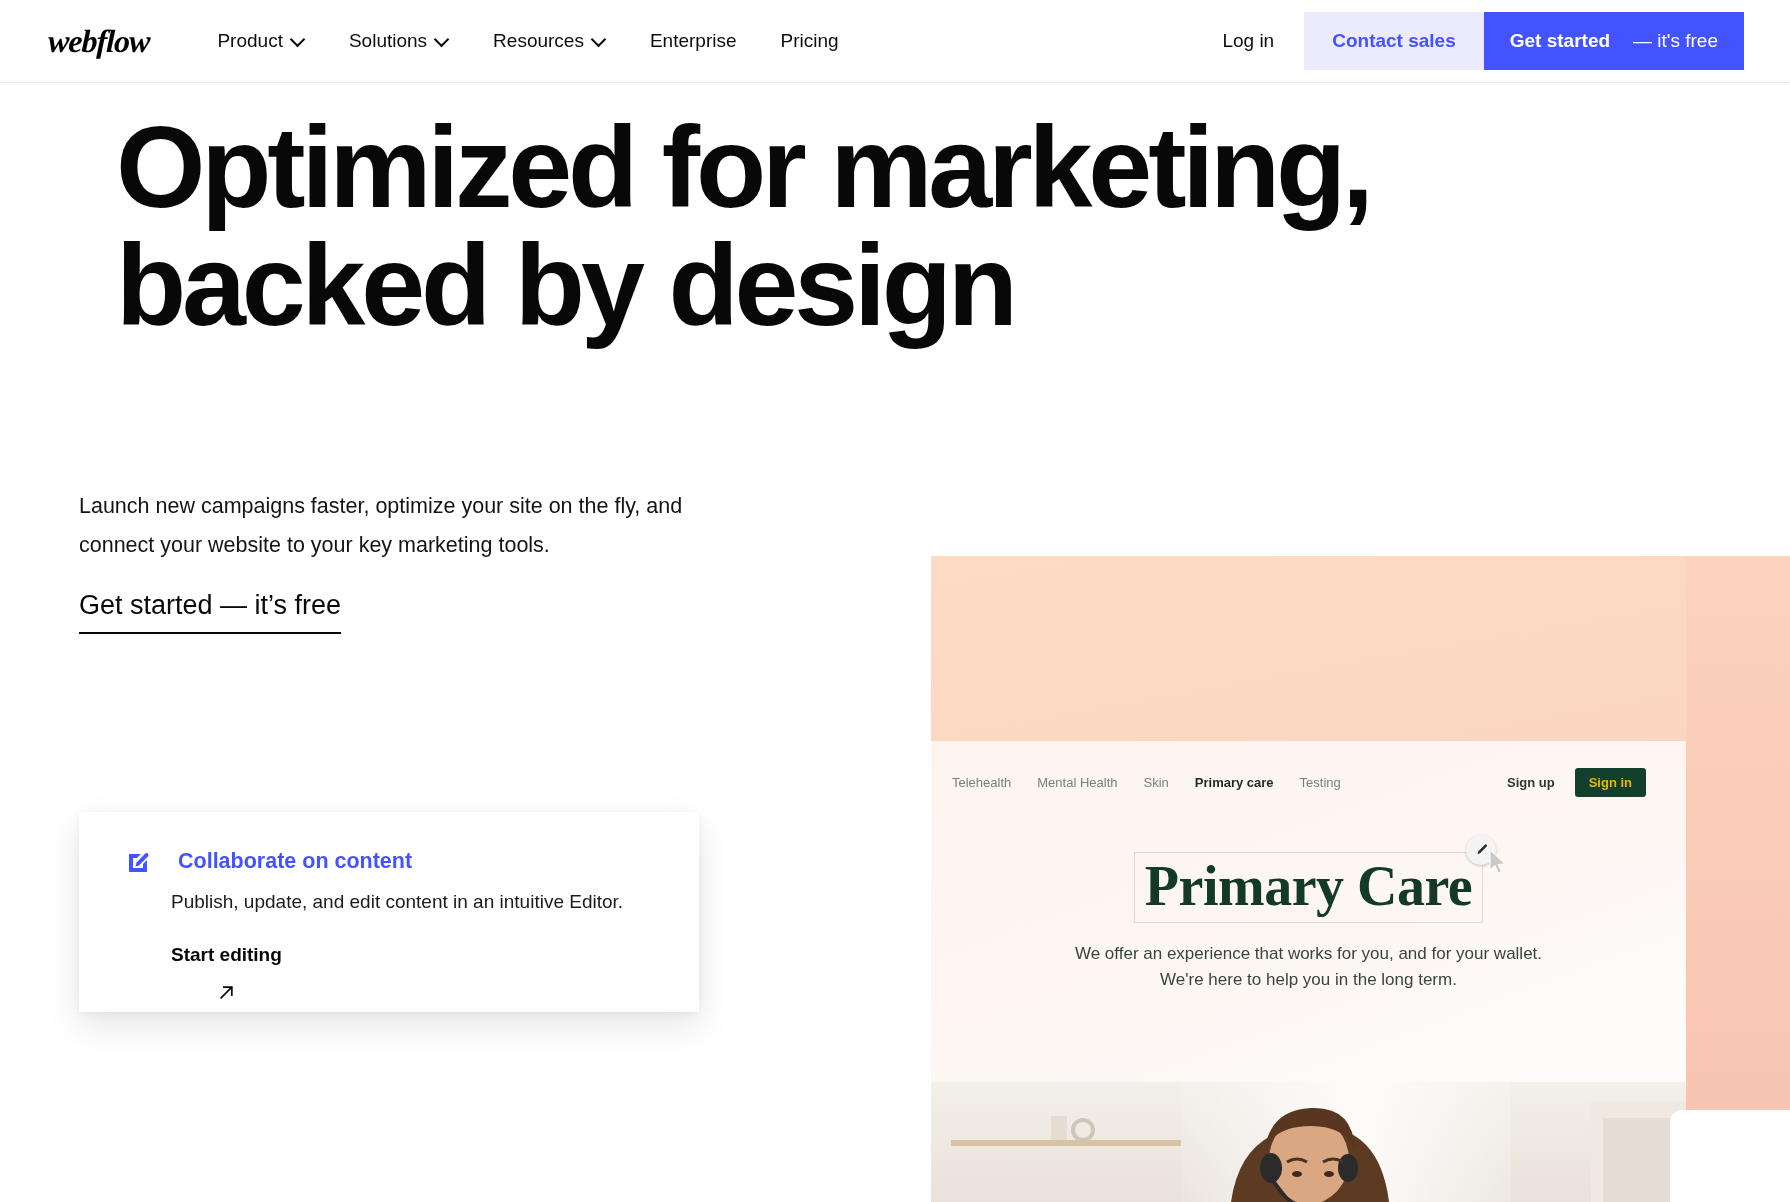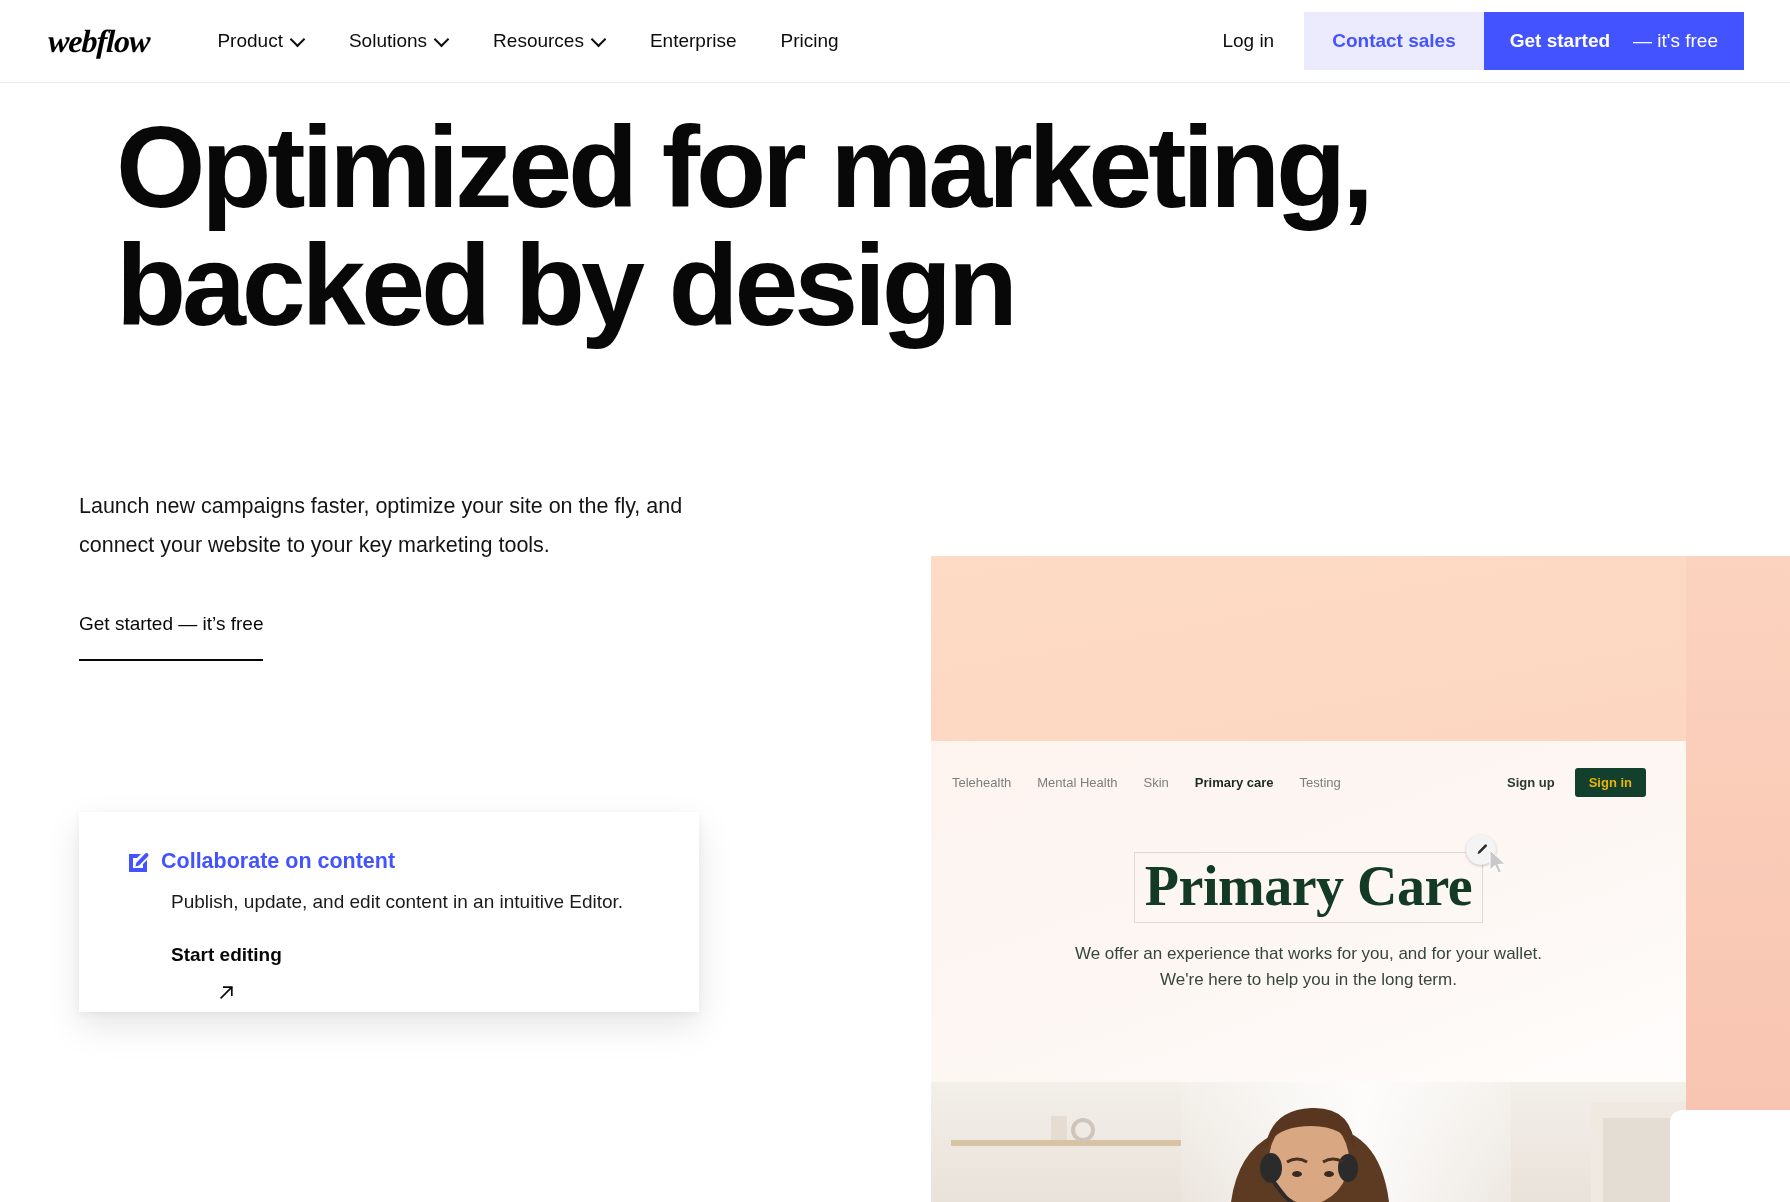--- a/index.html
+++ b/index.html
@@ -127,44 +127,43 @@
     top: 487px;
     width: 640px;
     font-size: 21.5px;
     line-height: 1.82;
     color: #141414;
   }
   .lead-link {
     position: absolute;
     left: 79px;
     top: 590px;
-    font-size: 19px;
+    font-size: 27px;
     color: #080808;
     border-bottom: 2px solid #080808;
-    padding-bottom: 24px;
+    padding-bottom: 11px;
     cursor: pointer;
     display: inline-block;
-    margin-top: 23px;
   }
 
   
   .card {
     position: absolute;
     left: 79px;
     top: 812px;
     width: 620px;
     height: 200px;
     background: #ffffff;
     box-shadow: 0 14px 34px rgba(0,0,0,0.10), 0 2px 8px rgba(0,0,0,0.05);
   }
   .card-inner { padding: 36px 40px 0 47px; }
   .card-head {
     display: flex;
     align-items: center;
-    gap: 11px;
+    gap: 28px;
   }
   .edit-icon { width: 24px; height: 24px; flex: none; margin-top: 3px; }
   .card-title {
     font-size: 21.5px;
     font-weight: 700;
     color: #4353ff;
     line-height: 1.2;
     cursor: pointer;
   }
   .card-desc {

